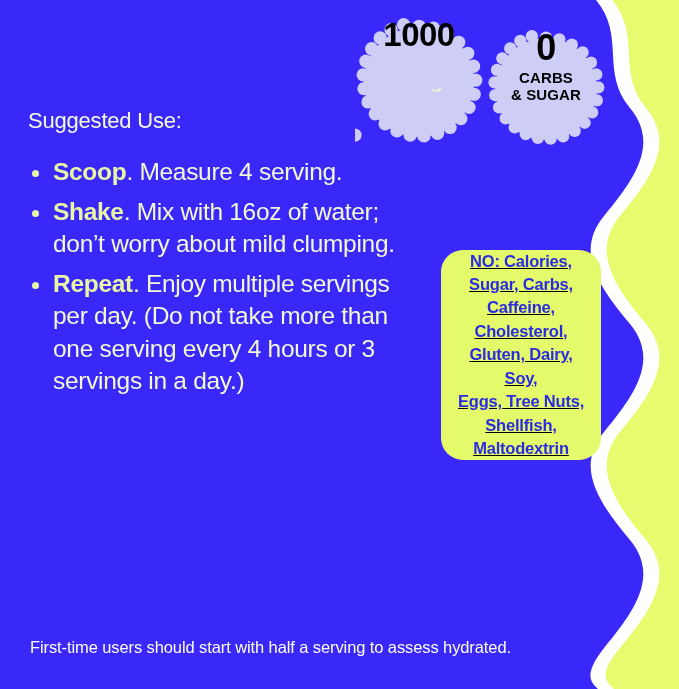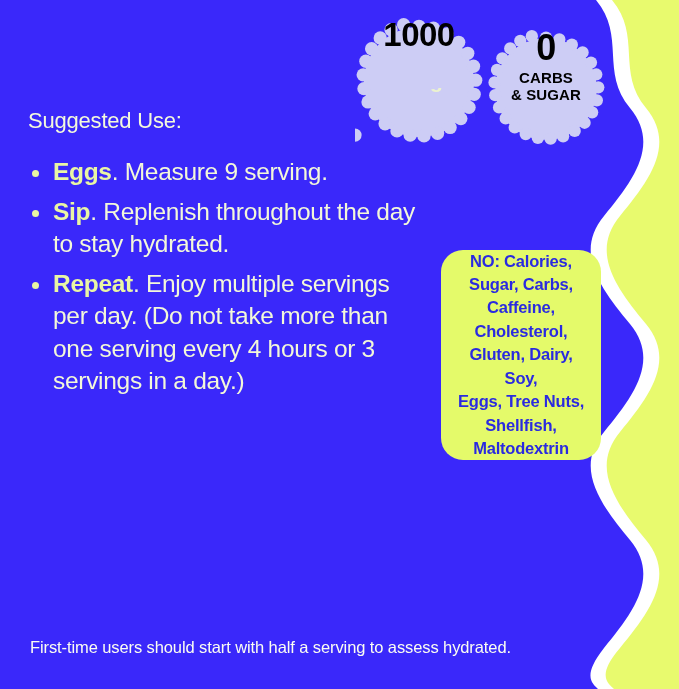--- a/index.html
+++ b/index.html
@@ -89,20 +89,21 @@
   }
 
   
   #no-box {
     position:absolute; left:441px; top:250px;
     width:160px; height:210px;
     background:#e4fa6a;
     border-radius:22px;
     display:flex; align-items:center; justify-content:center;
     z-index:4;
+    text-decoration:underline;
   }
   #no-box-text {
     color:#2a2ae0;
     font-size:16.5px;
     font-weight:700;
     line-height:1.42;
     text-align:center;
     letter-spacing:-0.2px;
     padding:0 10px;
     white-space:pre-line;
@@ -241,24 +242,24 @@
         <div>CARBS</div>
         <div>&amp; SUGAR</div>
       </div>
     </div>
   </div>
 
   <div id="copy">
     <div id="heading">Suggested Use:</div>
     <ul class="steps">
       <li>
-        <span class="dot"></span><b>Eggs</b><span>. Measure 9 serving.</span>
+        <span class="dot"></span><b>Scoop</b><span>. Measure 4 serving.</span>
       </li>
       <li>
-        <span class="dot"></span><b>Sip</b><span>. Replenish throughout the day to stay hydrated.</span>
+        <span class="dot"></span><b>Shake</b><span>. Mix with 16oz of water; don’t worry about mild clumping.</span>
       </li>
       <li>
         <span class="dot"></span><b>Repeat</b><span>. Enjoy multiple servings per day. (Do not take more than one serving every 4 hours or 3 servings in a day.)</span>
       </li>
     </ul>
   </div>
 
   <div id="no-box">
     <div id="no-box-text">NO: Calories,
 Sugar, Carbs,

